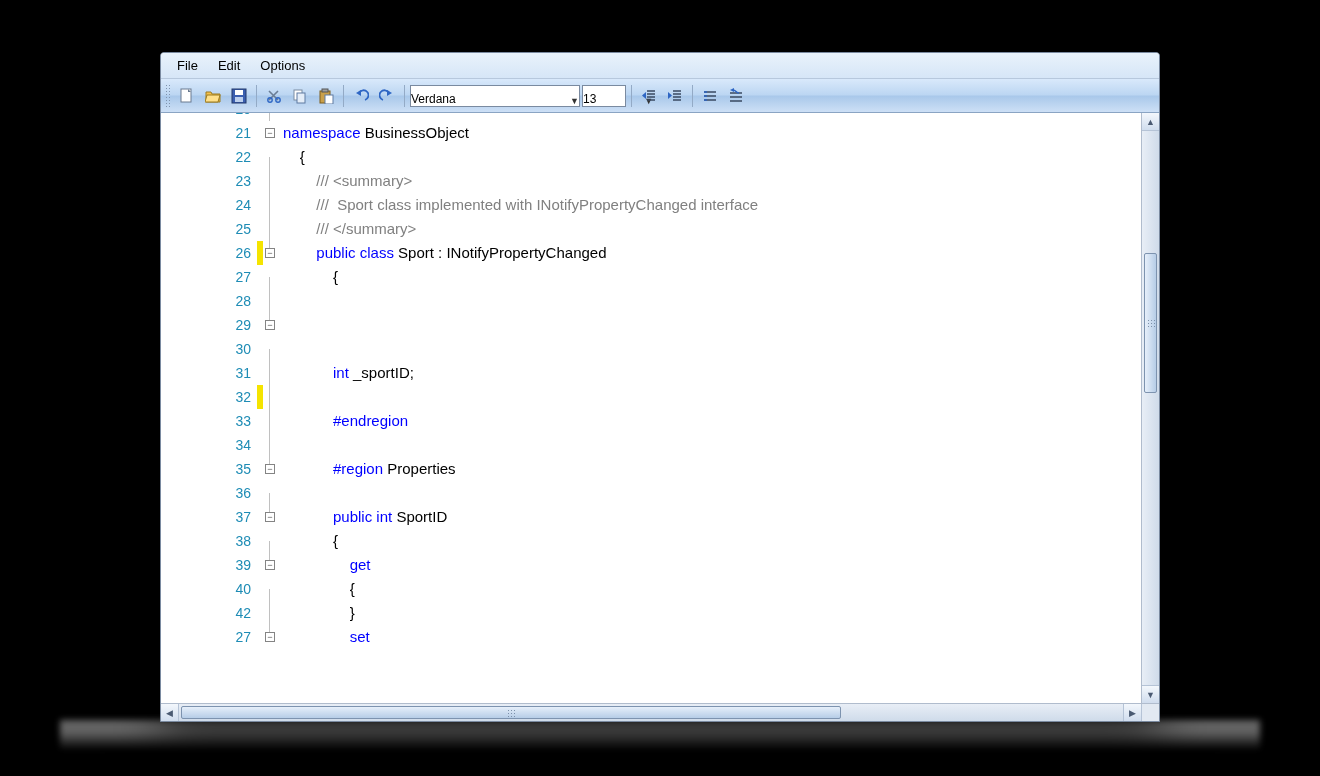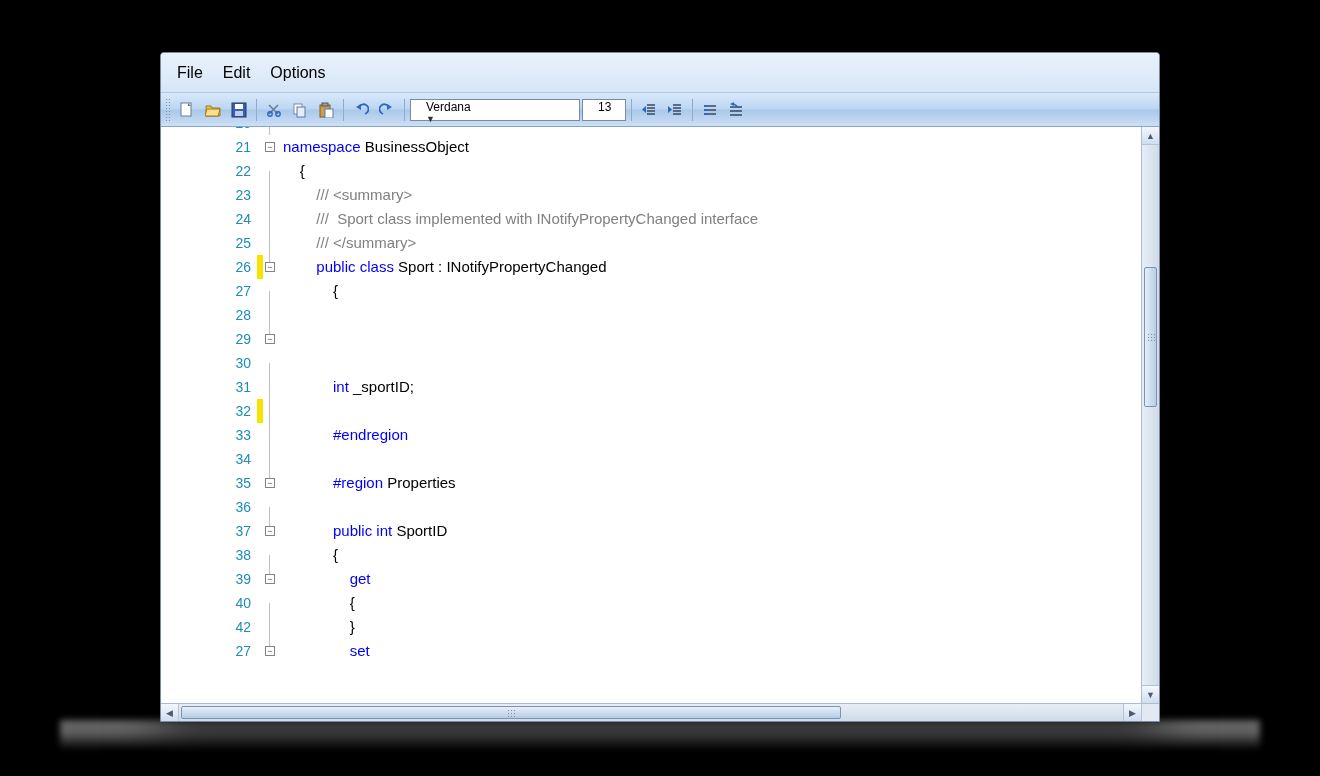--- a/index.html
+++ b/index.html
@@ -20,26 +20,26 @@
     position: absolute;
     left: 60px; top: 720px;
     width: 1200px; height: 30px;
     background: linear-gradient(to bottom, #8d8d8d 0%, #8d8d8d 40%, rgba(0,0,0,0) 100%);
     filter: blur(3px);
     opacity: 0.7;
   }
 
   
   .menubar {
-    height: 40px;
+    height: 26px;
     background: linear-gradient(#e9f2fb, #d6e6f7);
     border-bottom: 1px solid #b7c8dd;
     display: flex; align-items: center;
     padding: 0 6px;
-    font-size: 16px;
+    font-size: 13px;
   }
   .menubar .menu-item { padding: 2px 10px; cursor: default; }
 
   
   .toolbar {
     height: 34px;
     background: linear-gradient(#d9e9fb, #bcd6f2 48%, #a9c8ea 52%, #cde0f6);
     border-bottom: 1px solid #8aa4c3;
     display: flex; align-items: center;
     padding: 0 4px;
@@ -55,24 +55,23 @@
     width: 24px; height: 24px;
     display: flex; align-items: center; justify-content: center;
     border-radius: 3px;
   }
   .tsep { width: 1px; height: 22px; background: #93aac6; margin: 0 3px; }
 
   .font-box, .size-box {
     height: 22px;
     background: #fff;
     border: 1px solid #7a8aa0;
-    display: flex; align-items: flex-start;
+    display: flex; align-items: flex-end;
     font-size: 12px;
-    padding: 0 15px;
-    flex-direction: column;
+    padding: 0 0;
   }
   .font-box { width: 170px; justify-content: space-between; }
   .size-box { width: 44px; justify-content: space-between; gap: 48px; }
   .dd-arrow { font-size: 9px; color: #333; }
 
   
   .editor-wrap { flex: 1; display: flex; flex-direction: column; background: #fff; overflow: hidden; }
   .editor-body { flex: 1; display: flex; overflow: hidden; }
   .code-pane { flex: 1; overflow: hidden; background: #fff; position: relative; }
   .code-lines { font-family: Verdana, Geneva, sans-serif; font-size: 15px; line-height: 24px; }

